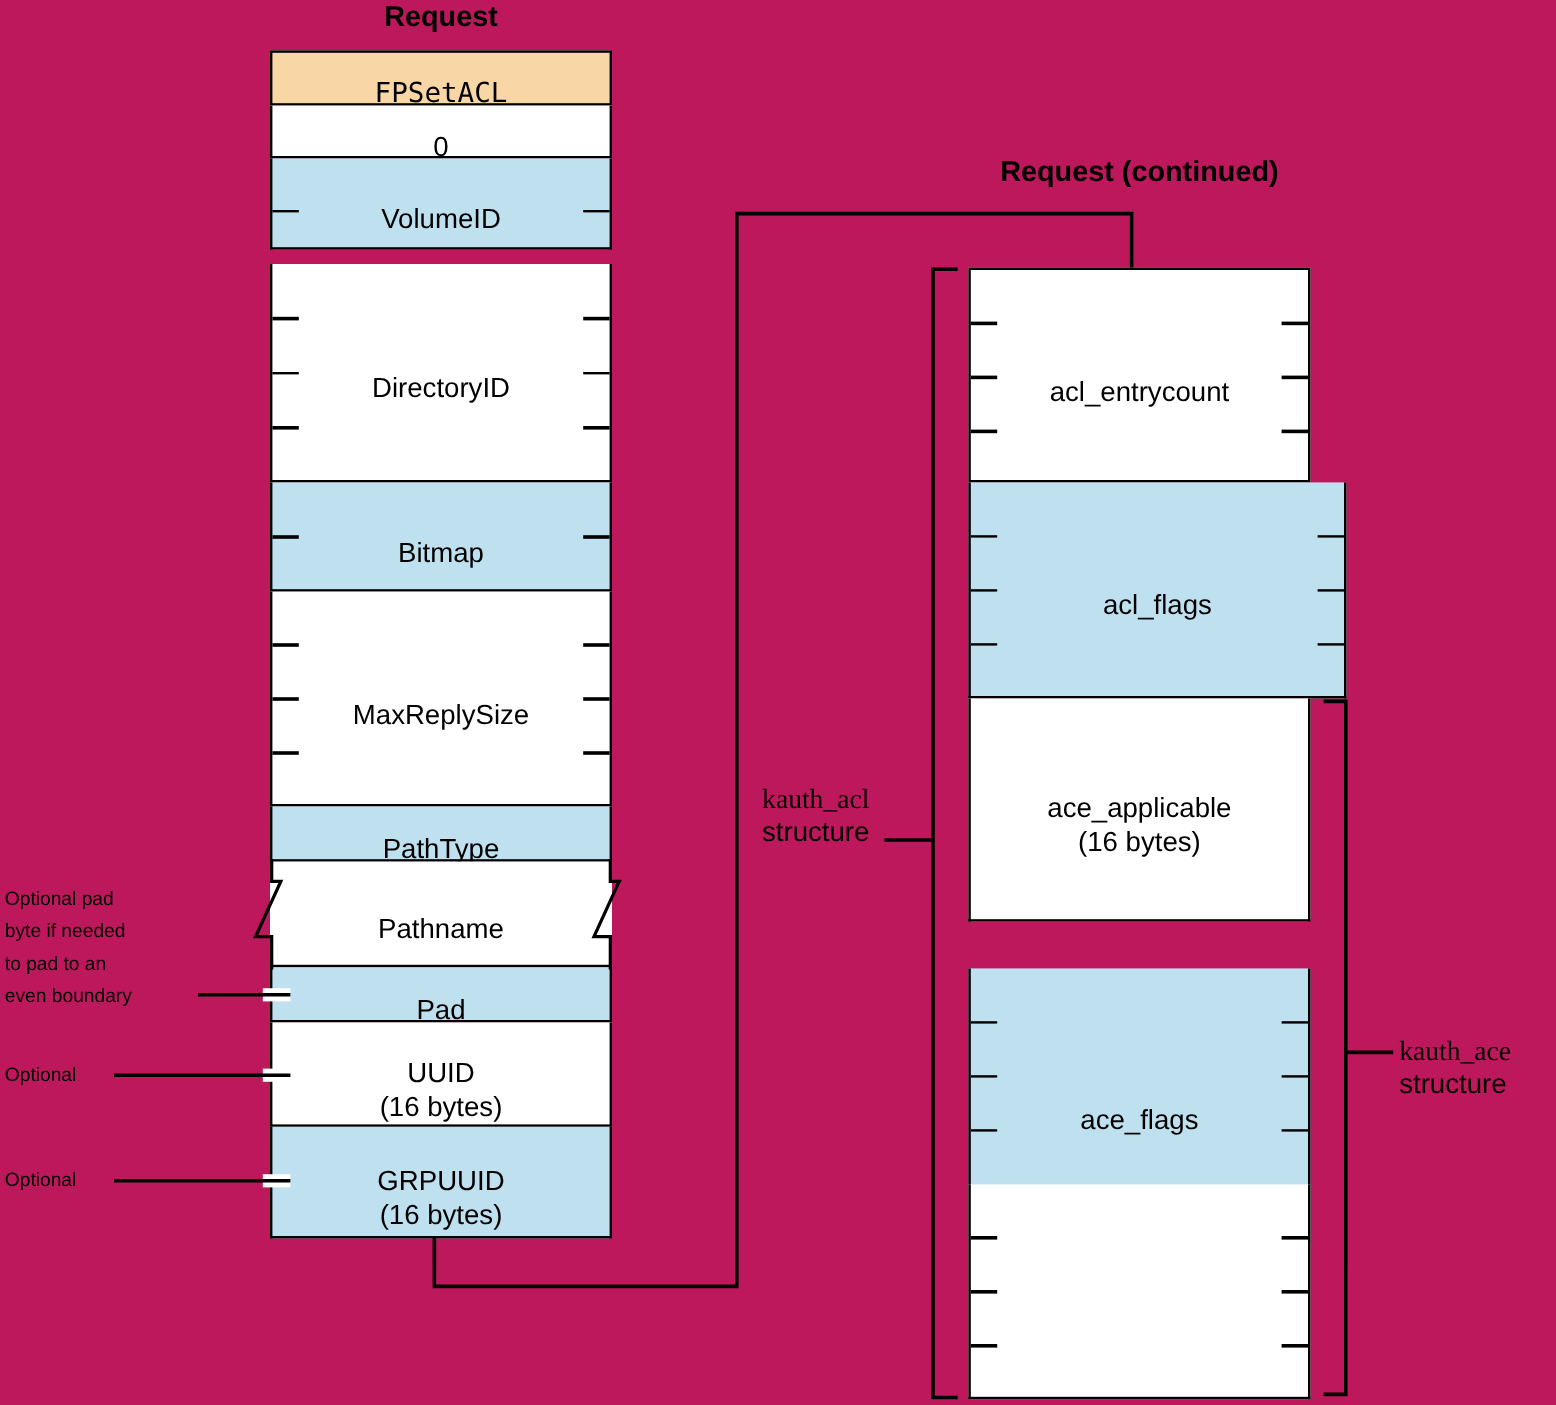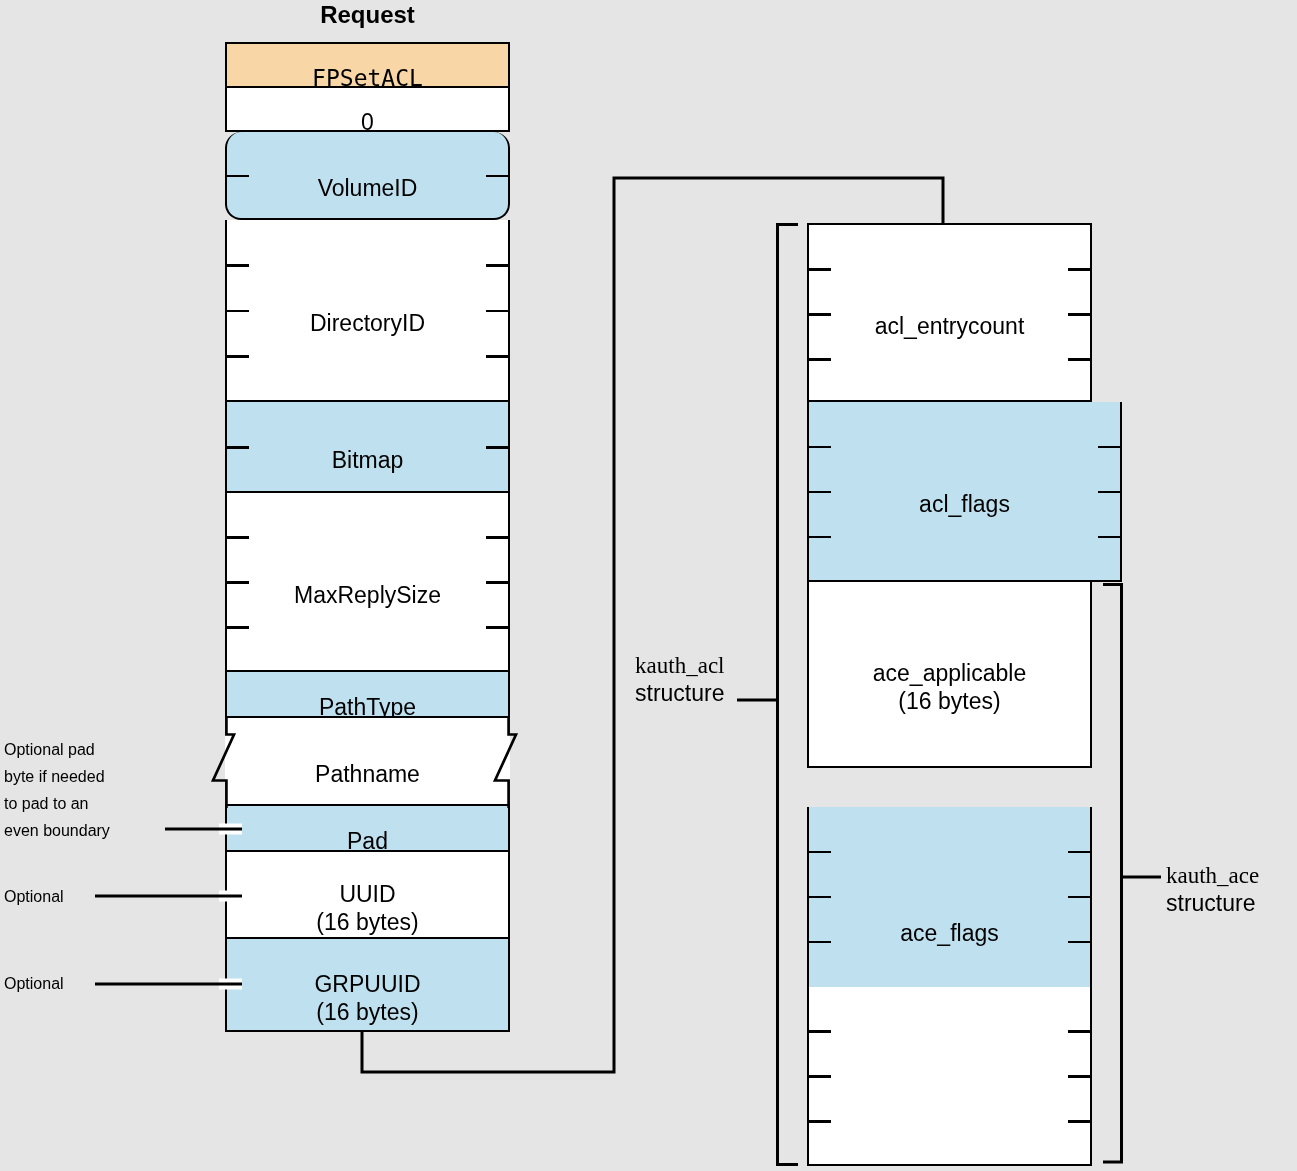--- a/index.html
+++ b/index.html
@@ -1,17 +1,17 @@
 <!DOCTYPE html>
 <html><head>
 <meta charset="utf-8">
 <style>
   html,body{margin:0;padding:0;background:#fff;}
   #canvas{
-    position:relative;width:1297px;height:1171px;background:#e5e5e5;
+    position:relative;width:1297px;height:1171px;background:#be185d;
     font-family:"Liberation Sans",sans-serif;color:#000;overflow:hidden;
   }
   .title{
     position:absolute;font-size:24px;font-weight:bold;line-height:26px;text-align:center;
   }
   #title-left{left:225px;top:2px;width:285px;}
   #title-right{left:707px;top:131px;width:485px;}
   .fbox{
     position:absolute;box-sizing:border-box;
     border:0 solid #000;
@@ -37,33 +37,34 @@
   #kauth-acl-label{left:635px;top:651px;}
   #kauth-ace-label{left:1166px;top:861px;}
   #overlay{position:absolute;left:0;top:0;pointer-events:none;}
 </style>
 </head>
 <body>
 
 <div id="canvas">
 
   <div class="title" id="title-left">Request</div>
+  <div class="title" id="title-right">Request (continued)</div>
 
   <div id="boxes">
       <div class="fbox first" style="left: 225px; top: 42px; width: 285px; height: 46px; background: rgb(249, 214, 166);">
         <div class="flabel mono">
           <div>FPSetACL</div>
         </div>
       </div>
       <div class="fbox" style="left: 225px; top: 88px; width: 285px; height: 44px; background: rgb(255, 255, 255);">
         <div class="flabel">
           <div>0</div>
         </div>
       </div>
-      <div class="fbox" style="left: 225px; top: 132px; width: 285px; height: 88px; background: rgb(190, 224, 239); border-radius: 16px;">
+      <div class="fbox" style="left: 225px; top: 132px; width: 285px; height: 76px; background: rgb(190, 224, 239);">
         <div class="flabel">
           <div>VolumeID</div>
         </div>
         <div class="tick tickL" style="top: 42.65px;"></div>
         <div class="tick tickR" style="top: 42.65px;"></div>
       </div>
       <div class="fbox" style="left: 225px; top: 220px; width: 285px; height: 182px; background: rgb(255, 255, 255);">
         <div class="flabel">
           <div>DirectoryID</div>
         </div>

